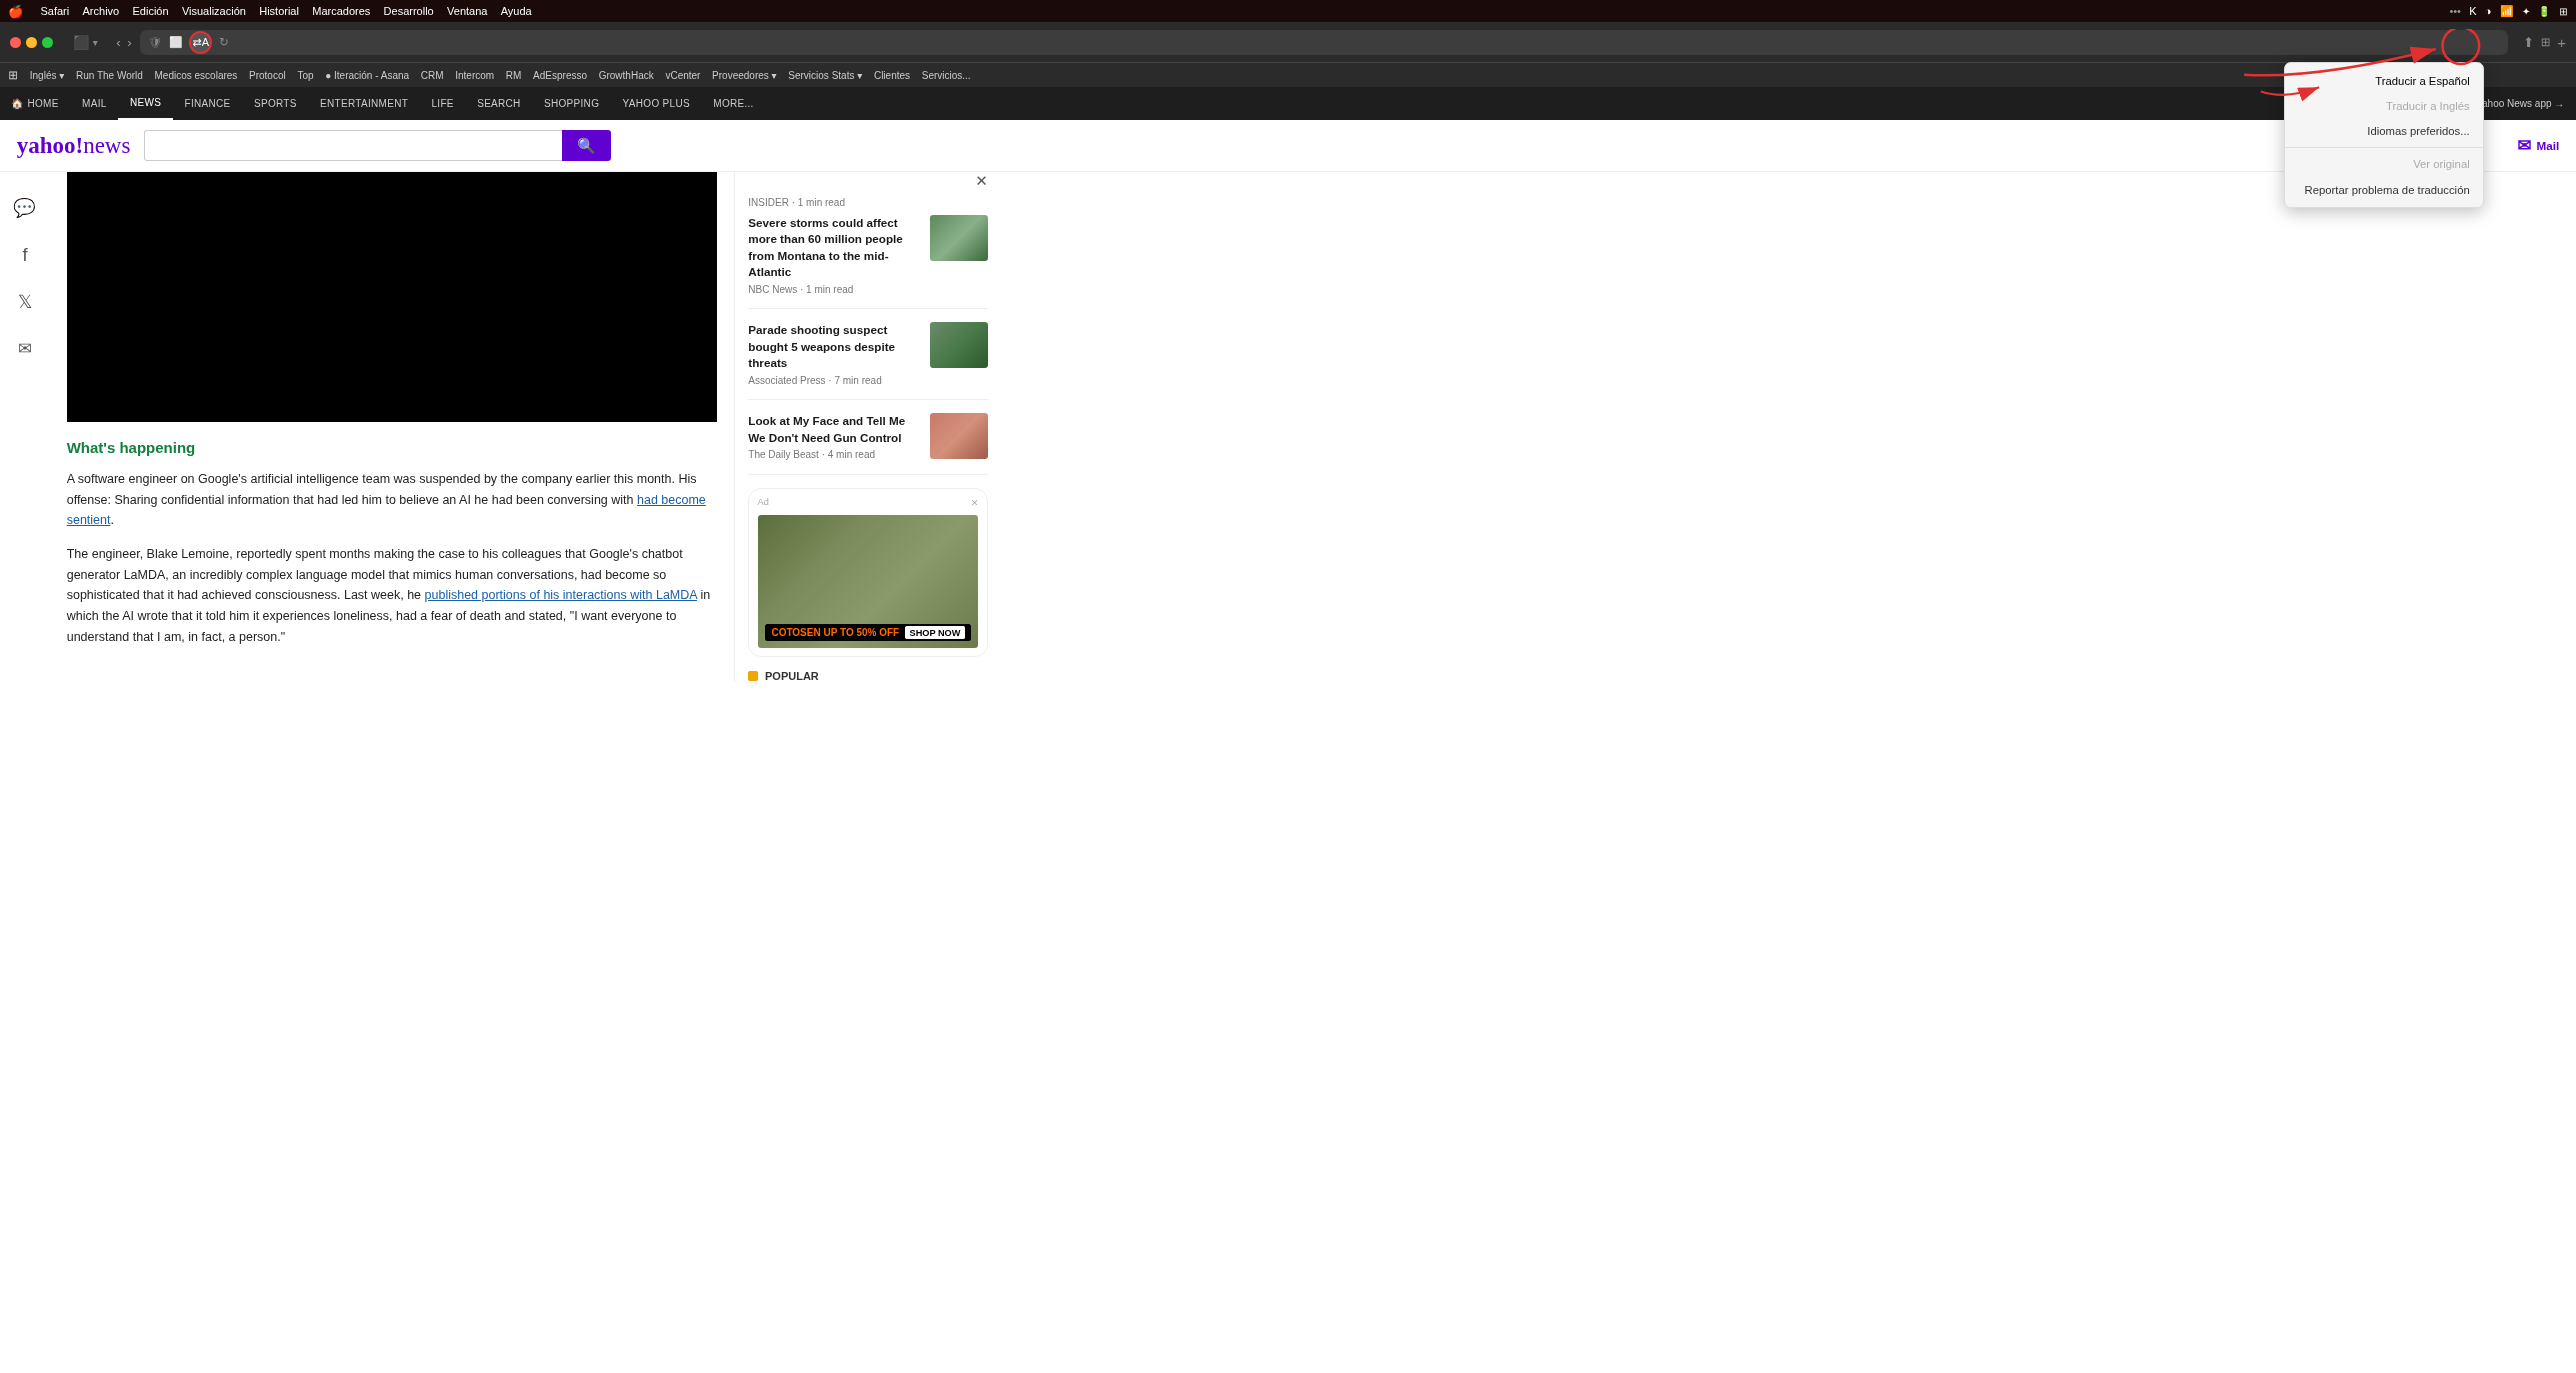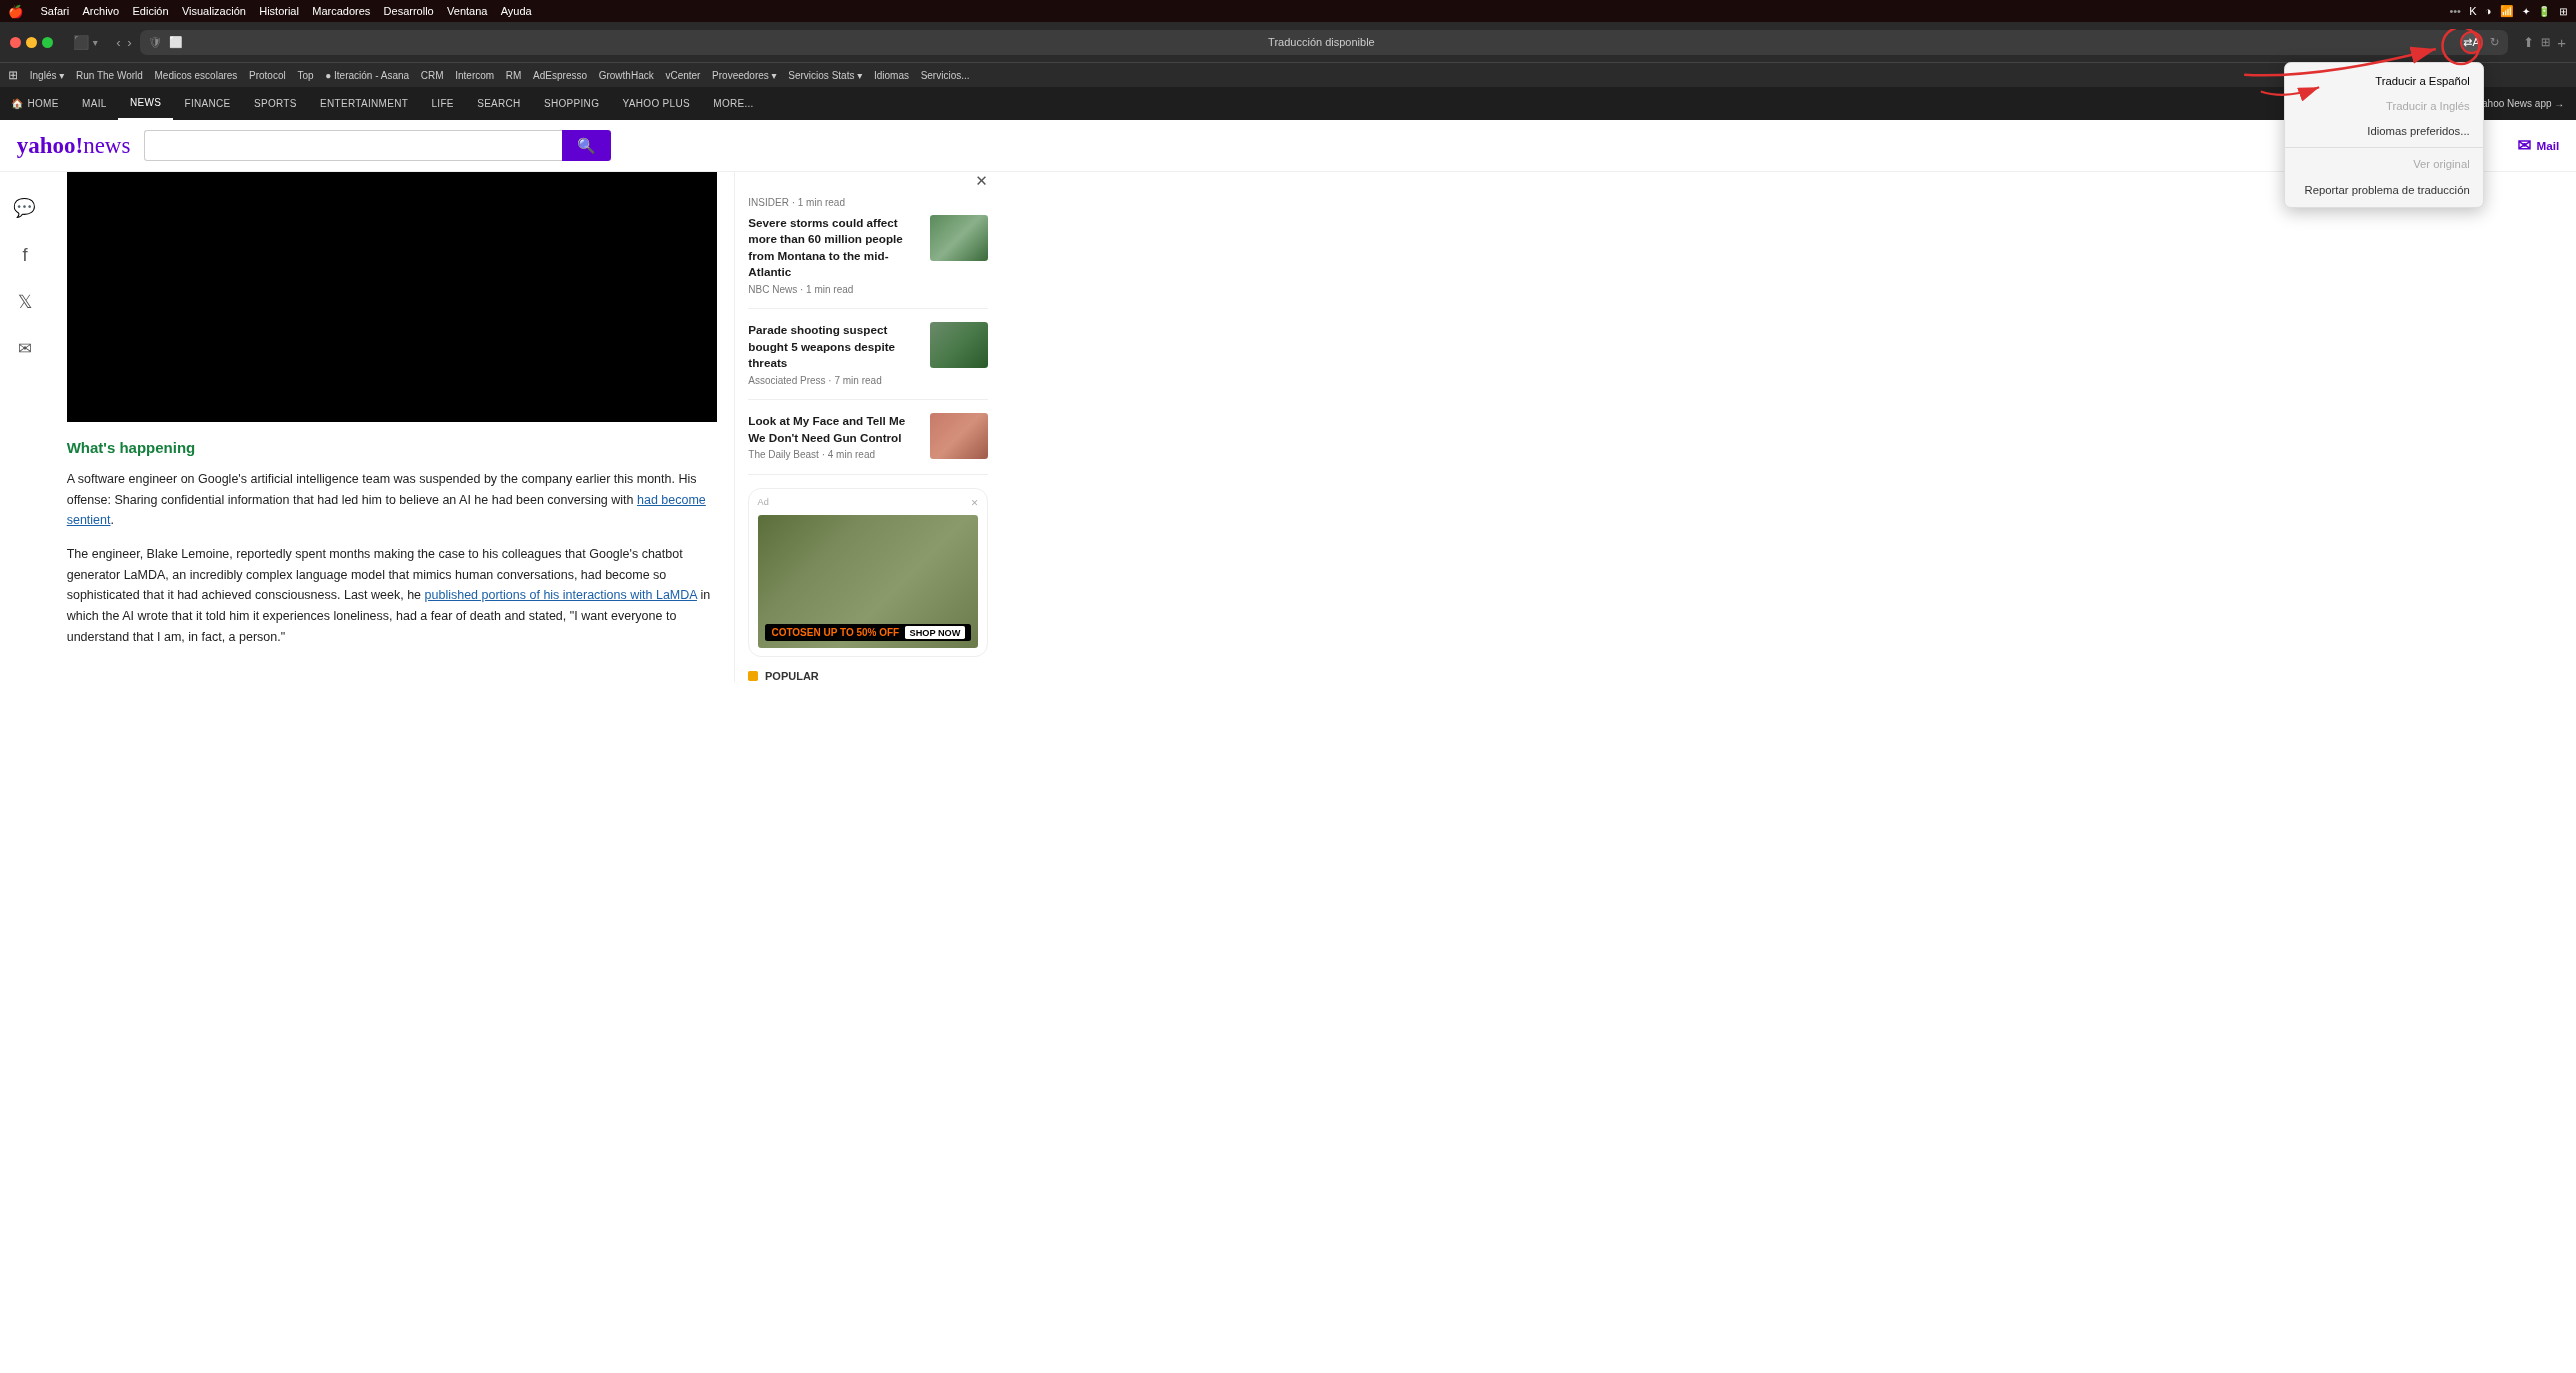--- a/index.html
+++ b/index.html
@@ -213,21 +213,20 @@
     <span style="color:#888;font-size:13.3px;">⬛</span>
     <span style="color:#888;font-size:10px;">▾</span>
   </div>
   <div class="browser-nav">
     <button class="nav-btn">‹</button>
     <button class="nav-btn">›</button>
   </div>
   <div class="address-bar-wrap">
     <span style="color:#888;font-size:11px;">🛡</span>
     <span style="color:#888;font-size:11px;">⬜</span>
-    <span class="address-bar-text">Traducción disponible</span>
     <div class="translate-btn-circle" style="border:2.1px solid #e03030;width:23px;height:23px;border-radius:50%;display:flex;align-items:center;justify-content:center;background:#555;cursor:pointer;">
       <span style="font-size:11px;color:#fff;">⇄A</span>
     </div>
     <span style="color:#888;font-size:11.7px;">↻</span>
   </div>
   <div class="browser-actions">
     <span style="color:#888;font-size:13.3px;">⬆</span>
     <span style="color:#888;font-size:11.7px;">⊞</span>
     <span style="color:#888;font-size:15px;">+</span>
   </div>
@@ -267,21 +266,21 @@
   <span>Top</span>
   <span>● Iteración - Asana</span>
   <span>CRM</span>
   <span>Intercom</span>
   <span>RM</span>
   <span>AdEspresso</span>
   <span>GrowthHack</span>
   <span>vCenter</span>
   <span>Proveedores ▾</span>
   <span>Servicios Stats ▾</span>
-  <span>Idiomas</span>
+  <span>Clientes</span>
   <span>Servicios...</span>
 </div>
 
 <nav class="yahoo-nav">
   <a href="#">🏠 HOME</a>
   <a href="#">MAIL</a>
   <a href="#" class="active">NEWS</a>
   <a href="#">FINANCE</a>
   <a href="#">SPORTS</a>
   <a href="#">ENTERTAINMENT</a>

